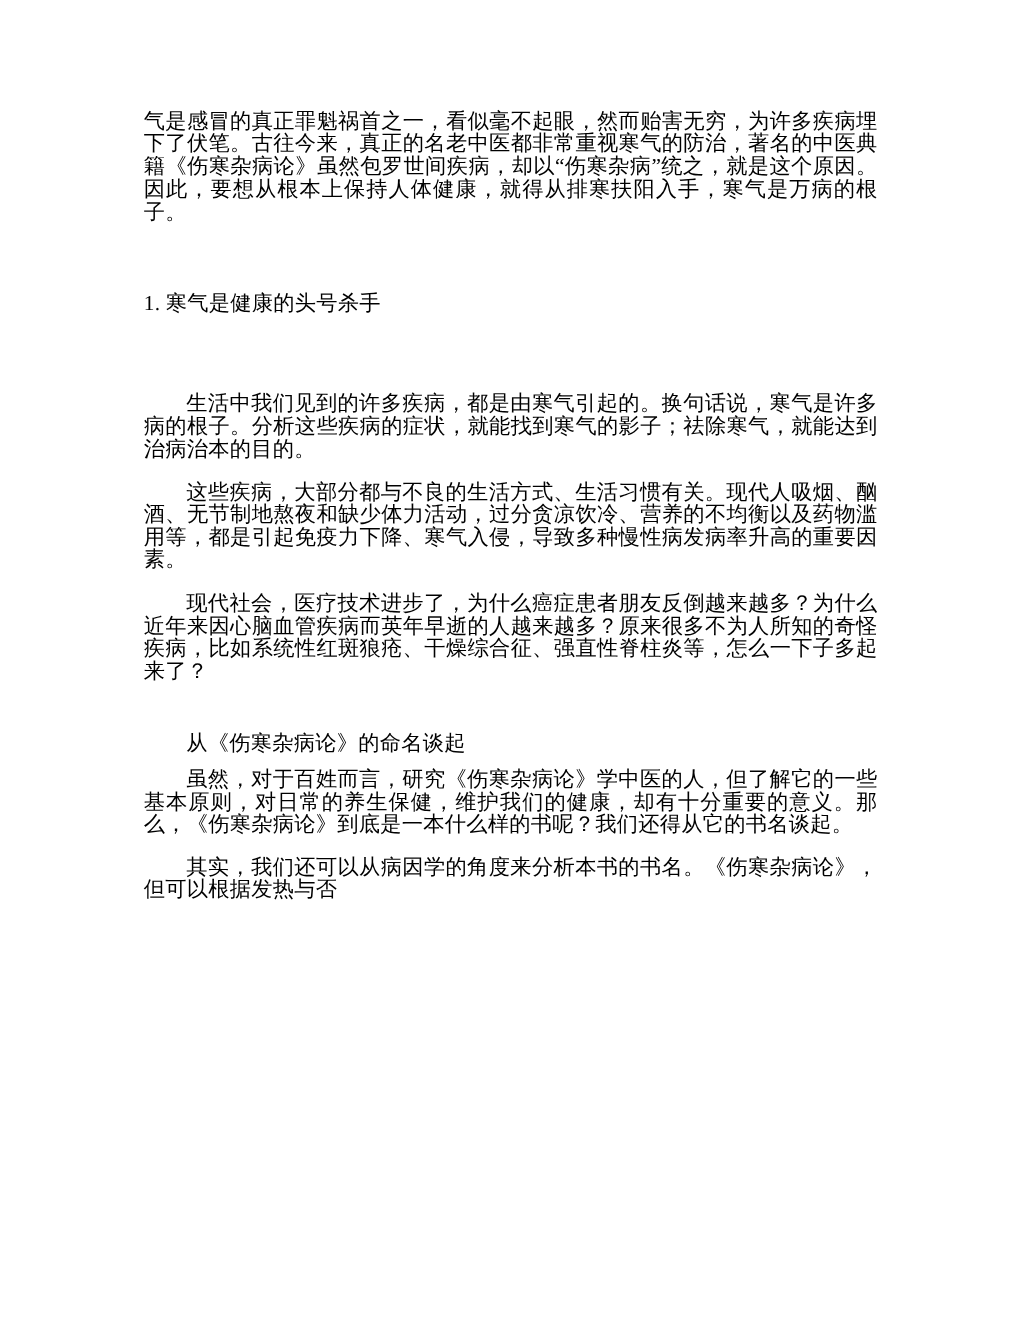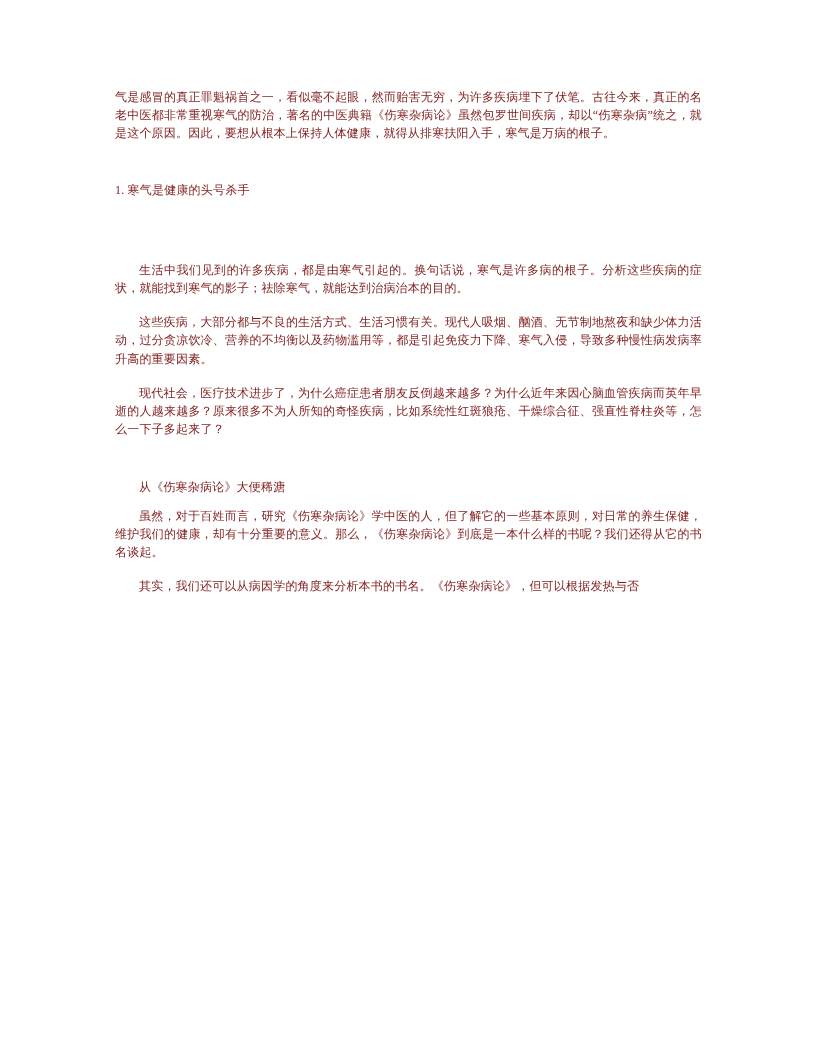--- a/index.html
+++ b/index.html
@@ -16,37 +16,37 @@
     width: 816px;
     height: 1056px;
     background: #ffffff;
     overflow: hidden;
   }
   .content {
     position: absolute;
     left: 115px;
     top: 88px;
     width: 587px;
-    color: #7f1d1d;
-    font-size: 12px;
+    color: #000000;
+    font-size: 17px;
     line-height: 18.2px;
     text-align: justify;
     text-justify: inter-ideograph;
     letter-spacing: 0.2px;
   }
   .para {
     margin: 0 0 16px 0;
     text-indent: 2em;
     font-weight: normal;
   }
   .para.noindent {
     text-indent: 0;
   }
   .heading1 {
-    margin: 38px 0 62px 0;
+    margin: 55px 0 62px 0;
     text-indent: 0;
   }
   .heading2 {
     margin: 40px 0 10px 0;
     text-indent: 2em;
   }
 </style>
 </head>
 <body>
 
@@ -57,21 +57,21 @@
 
     <p class="para heading1">1. 寒气是健康的头号杀手</p>
 
     <p class="para">生活中我们见到的许多疾病，都是由寒气引起的。换句话说，寒气是许多病的根子。分析这些疾病的症状，就能找到寒气的影子；祛除寒气，就能达到治病治本的目的。</p>
 
     <p class="para">这些疾病，大部分都与不良的生活方式、生活习惯有关。现代人吸烟、酗酒、无节制地熬夜和缺少体力活动，过分贪凉饮冷、营养的不均衡以及药物滥用等，都是引起免疫力下降、寒气入侵，导致多种慢性病发病率升高的重要因素。</p>
 
     <p class="para">现代社会，医疗技术进步了，为什么癌症患者朋友反倒越来越多？为什么近年来因心脑血管疾病而英年早逝的人越来越多？原来很多不为人所知的奇怪疾病，比如系统性红斑狼疮、干燥综合征、强直性脊柱炎等，怎么一下子多起来了？</p>
 
 
-    <p class="para heading2">从《伤寒杂病论》大便稀溏</p>
+    <p class="para heading2">从《伤寒杂病论》的命名谈起</p>
 
 
     <p class="para">虽然，对于百姓而言，研究《伤寒杂病论》学中医的人，但了解它的一些基本原则，对日常的养生保健，维护我们的健康，却有十分重要的意义。那么，《伤寒杂病论》到底是一本什么样的书呢？我们还得从它的书名谈起。</p>
 
 
     <p class="para">其实，我们还可以从病因学的角度来分析本书的书名。《伤寒杂病论》，但可以根据发热与否</p>
 
   </div>
 </div>
 

